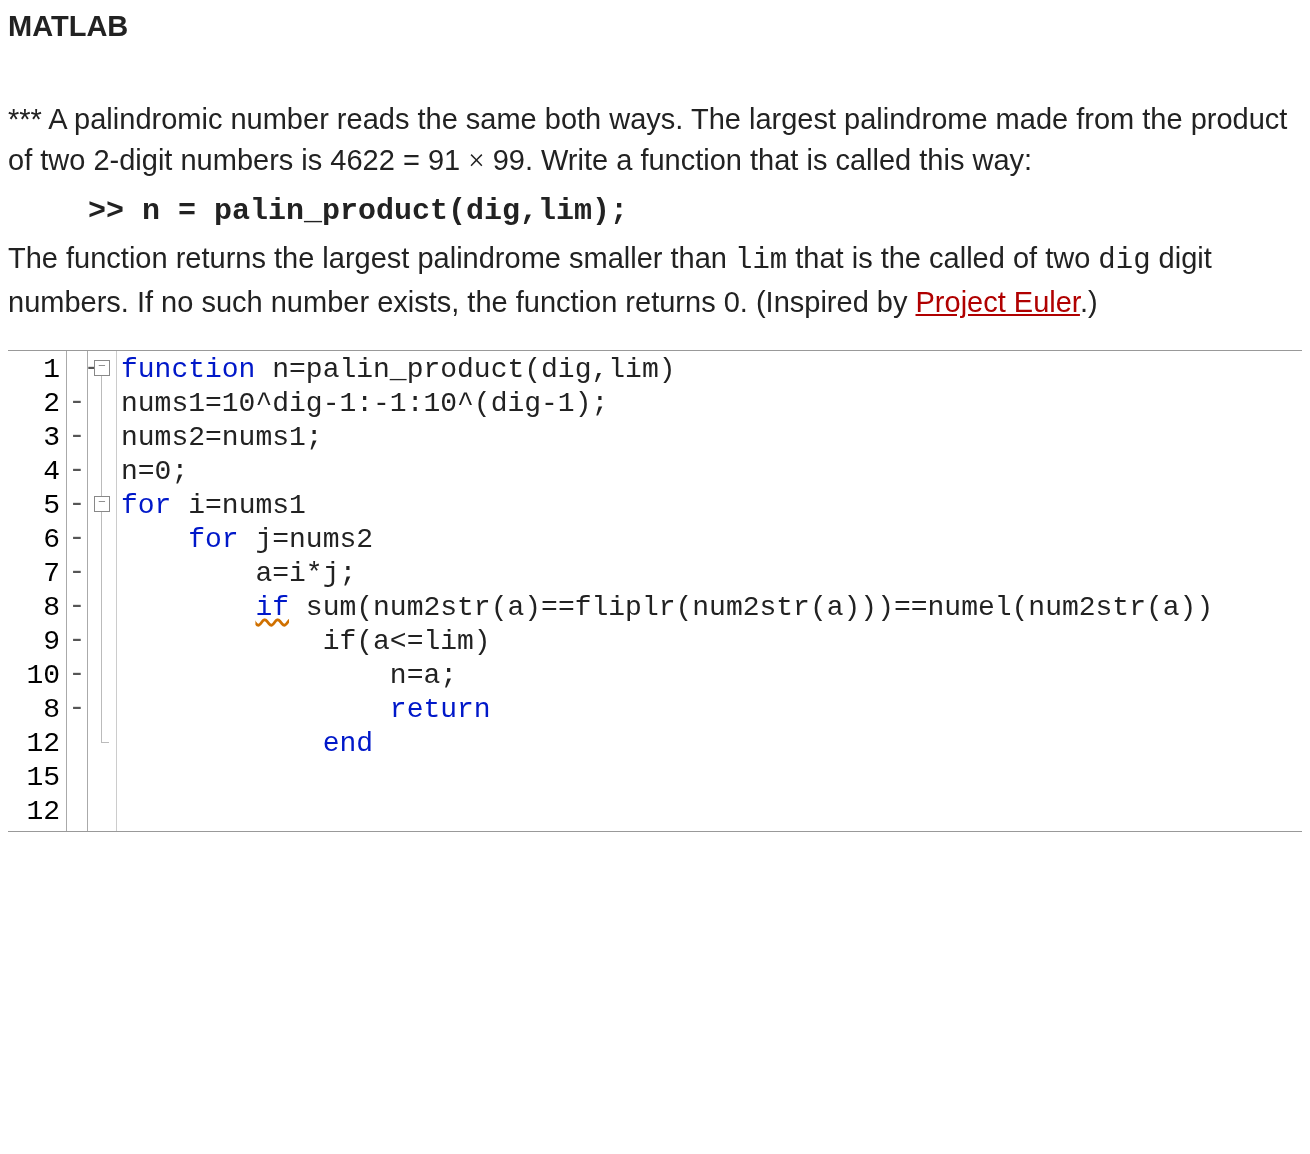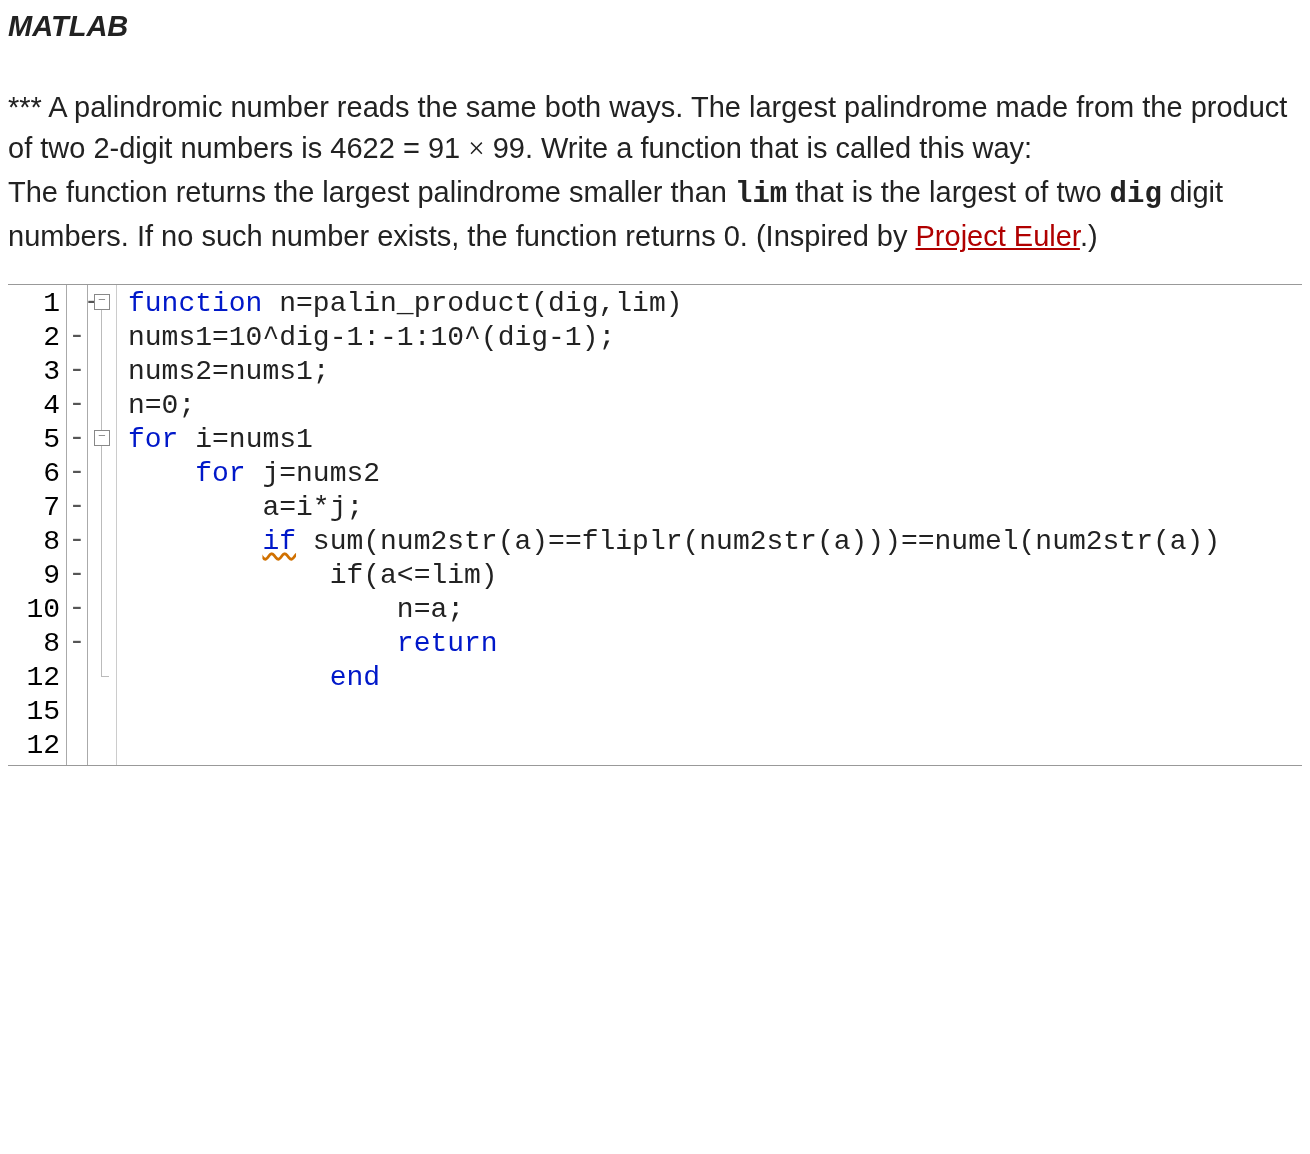--- a/index.html
+++ b/index.html
@@ -7,29 +7,28 @@
     padding: 8px;
     font-family: "Helvetica Neue", Helvetica, Arial, sans-serif;
     background: #fff;
     color: #222;
     width: 1310px;
     box-sizing: border-box;
   }
   .heading {
     font-weight: 700;
     font-size: 29px;
-    margin: 2px 0 44px 0;
-    font-style: italic;
+    margin: 2px 0 56px 0;
   }
   .problem {
     font-size: 29px;
     line-height: 1.4;
   }
   .problem p { margin: 0 0 4px 0; }
-  .mono { font-family: "Courier New", Courier, monospace; font-weight: 700; }
+  .mono { font-family: "Courier New", Courier, monospace; font-weight: 400; }
   .code-call {
     font-family: "Courier New", Courier, monospace;
     font-weight: 700;
     font-size: 30px;
     padding: 6px 0 6px 80px;
   }
   .link {
     color: #b00000;
     text-decoration: underline;
   }
@@ -93,41 +92,42 @@
     width: 8px;
     border-top: 1px solid #bbb;
   }
   .codearea {
     padding: 2px 4px;
     white-space: pre;
     flex: 1;
   }
   .kw { color: #0018c9; }      
   .squig { text-decoration: underline wavy #d07000; text-underline-offset: 3px; }
-  .codeline { display:block; height:34px;margin-left:7px; }
+  .codeline { display:block; height:34px; }
 
   
   .feedback {
     font-family: "Courier New", Courier, monospace;
     font-size: 30px;
     margin-top: 40px;
     line-height: 1.8;
   }
 </style>
 </head>
 <body>
 
 <div class="heading">MATLAB</div>
 
 <div class="problem">
   <p>
     <span>***</span><span> A palindromic number reads the same both ways. The largest palindrome made from the product of two 2-digit numbers is 4622 = 91 </span><span class="mtimes">×</span><span> 99. Write a function that is called this way:</span>
   </p>
+  <div class="code-call">&gt;&gt; n = palin_product(dig,lim);</div>
   <p>
-    <span>The function returns the largest palindrome smaller than </span><span class="mono">lim</span><span> that is the largest of two </span><span class="mono">dig</span><span> digit numbers. If no such number exists, the function returns 0. (Inspired by </span><a class="link" href="#">Project Euler</a><span>.)</span>
+    <span>The function returns the largest palindrome smaller than </span><span class="mono">lim</span><span> that is the called of two </span><span class="mono">dig</span><span> digit numbers. If no such number exists, the function returns 0. (Inspired by </span><a class="link" href="#">Project Euler</a><span>.)</span>
   </p>
 </div>
 
 <div class="editor">
   <div class="gutter" id="gutter">
       <span class="ln">1</span>
       <span class="ln">2</span>
       <span class="ln">3</span>
       <span class="ln">4</span>
       <span class="ln">5</span>

